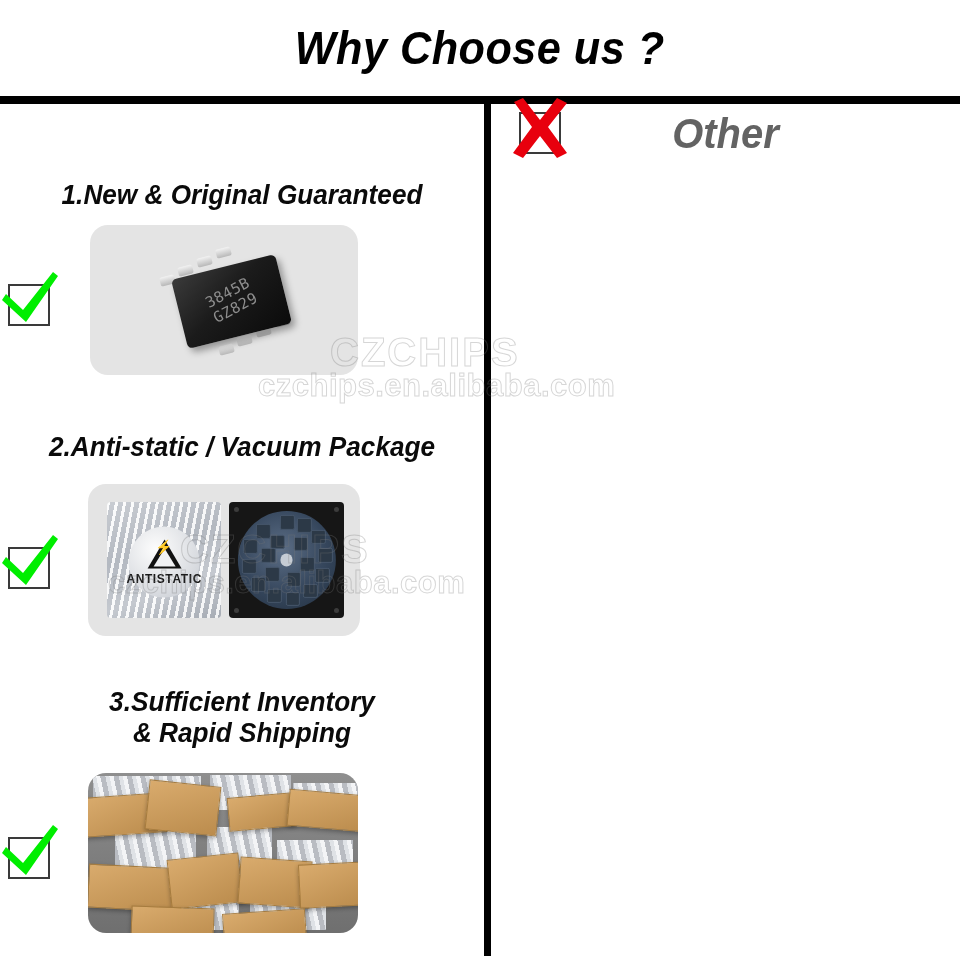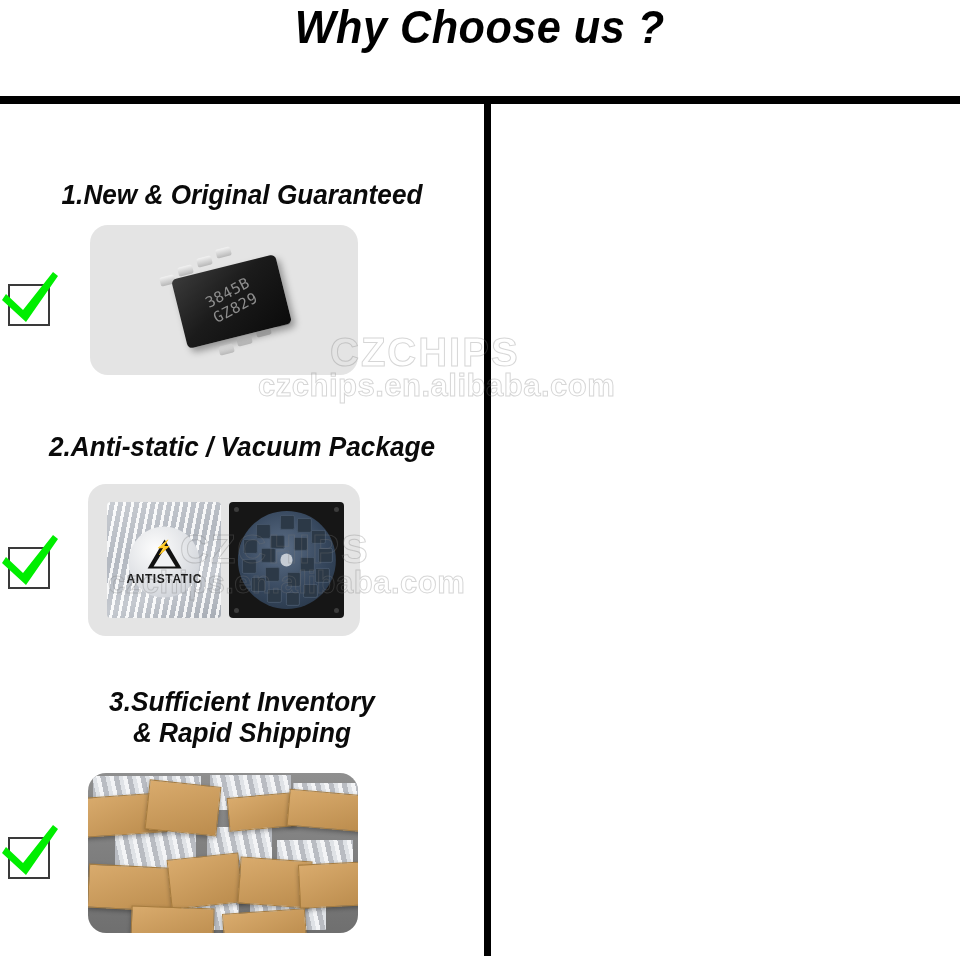--- a/index.html
+++ b/index.html
@@ -20,20 +20,21 @@
     inset: 0;
     background: #ffffff;
   }
 
   
   .title-bar {
     position: absolute;
     left: 0; top: 0;
     width: 960px; height: 96px;
     display: flex;
+    align-items: center;
     justify-content: center;
   }
   .title-text {
     font-size: 46px;
     font-weight: bold;
     font-style: italic;
     color: #000000;
     letter-spacing: 0.5px;
     white-space: nowrap;
     transform: scaleX(0.94);
@@ -506,18 +507,26 @@
           <div class="carton" style="left:78%; top:56%; width:24%; height:26%; transform:rotate(-3deg);"></div>
           <div class="carton" style="left:16%; top:84%; width:30%; height:20%; transform:rotate(2deg);"></div>
           <div class="carton" style="left:50%; top:86%; width:30%; height:18%; transform:rotate(-4deg);"></div>
         </div>
       </div>
     </div>
   </div>
 
   <div class="col col-right">
 
+    <div class="col-header">
+      <div class="markbox" style="left:28px; top:8px;">
+        <svg viewBox="0 0 66 62">
+          <path d="M7 4 L16 0 L33 22 L50 0 L60 5 L41 29 L60 55 L50 60 L33 38 L16 60 L6 55 L25 29 Z" fill="#E8000D"></path>
+        </svg>
+      </div>
+      <div class="col-header-label label-other">Other</div>
+    </div>
 
 
 
   </div>
 
 </div>
 
 </body></html>

